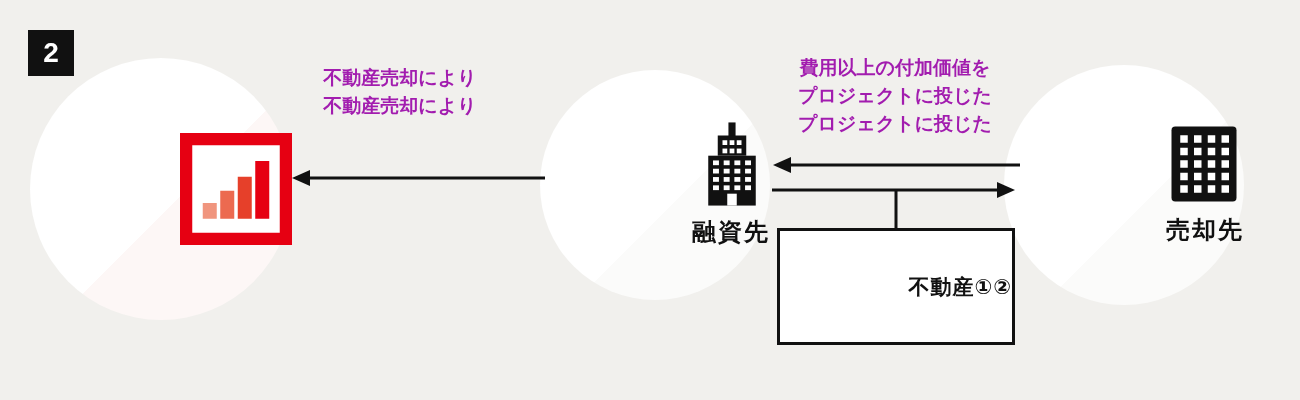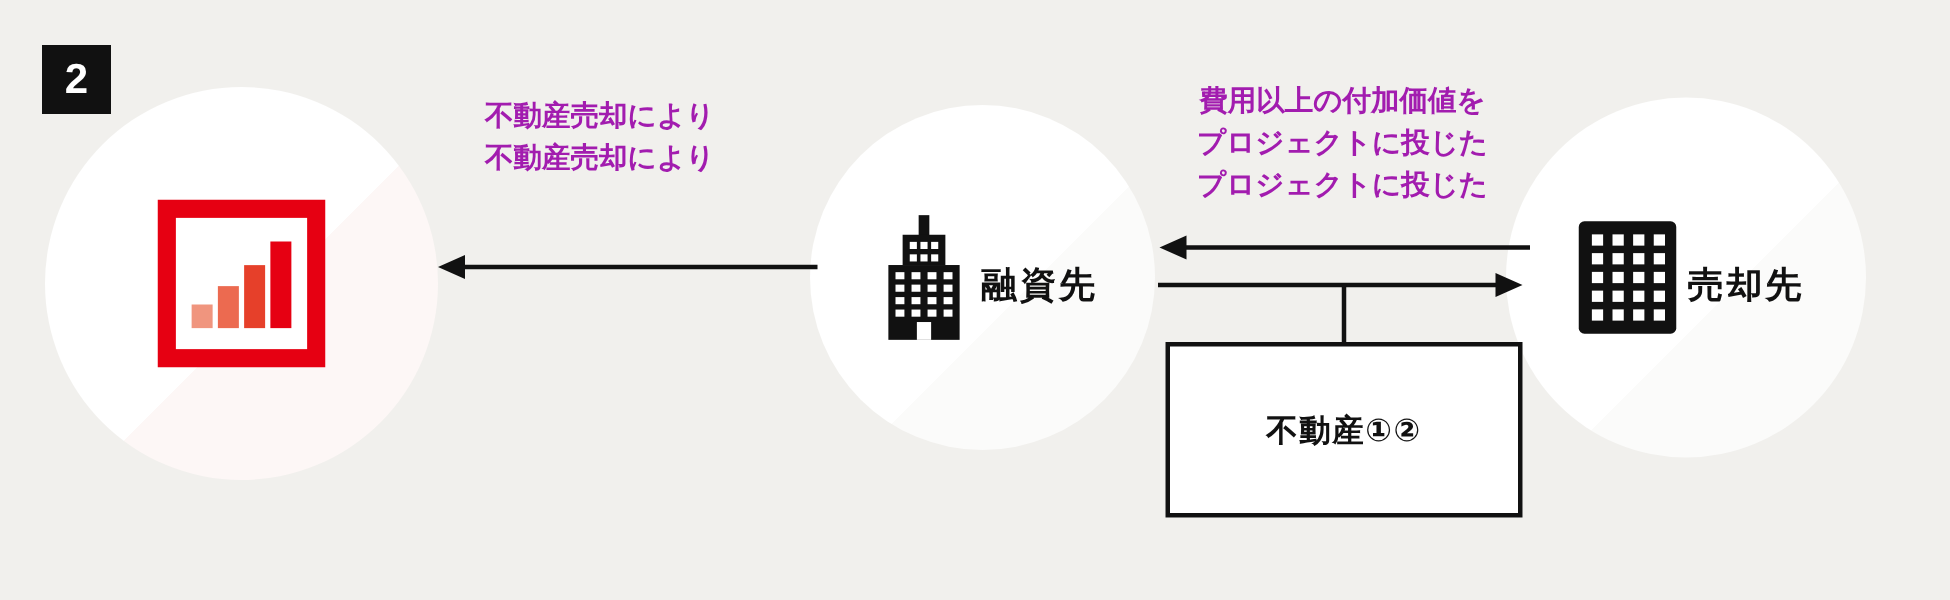--- a/index.html
+++ b/index.html
@@ -23,22 +23,22 @@
     font-size: 28px;
     font-weight: 700;
     display: flex; align-items: center; justify-content: center;
   }
 
   .circle {
     position: absolute;
     border-radius: 50%;
     background: #fff;
     display: flex;
-    flex-direction: row;
-    align-items: center;
+    flex-direction: column;
+    align-items: flex-end;
     justify-content: center;
   }
   .circle-left  { left: 30px;  top: 58px; width: 262px; height: 262px;
                   background: linear-gradient(135deg, #ffffff 55%, #fdf7f6 55%); }
   .circle-mid   { left: 540px; top: 70px; width: 230px; height: 230px;
                   background: linear-gradient(135deg, #ffffff 58%, #fbfbfa 58%); }
   .circle-right { left: 1004px; top: 65px; width: 240px; height: 240px;
                   background: linear-gradient(135deg, #ffffff 58%, #fbfbfa 58%); }
 
   .node-label {
@@ -66,21 +66,21 @@
     width: 1300px; height: 400px;
     pointer-events: none;
   }
 
   .property-box {
     position: absolute;
     left: 777px; top: 228px;
     width: 238px; height: 117px;
     background: #fff;
     border: 3px solid #111;
-    display: flex; align-items: center; justify-content: center;
+    display: flex; align-items: center; justify-content: flex-end;
     font-size: 21px;
     font-weight: 700;
     letter-spacing: 1px;
   }
 </style>
 </head>
 <body>
 
 <div class="canvas">
 

